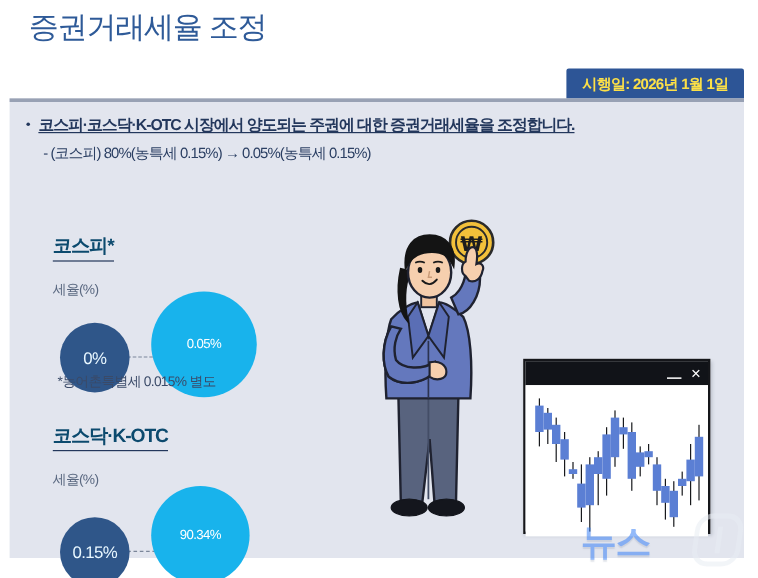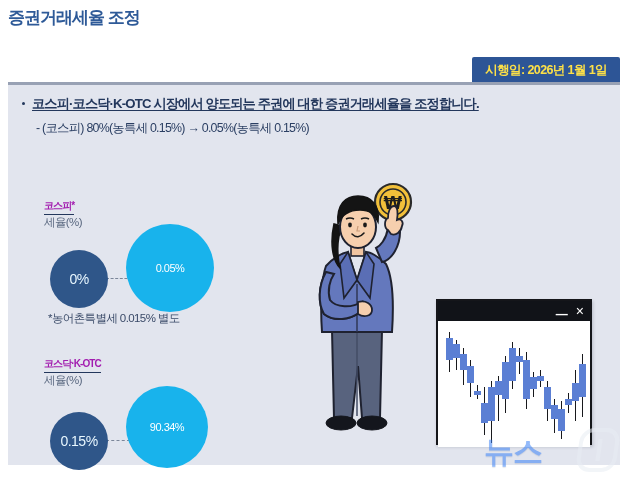--- a/index.html
+++ b/index.html
@@ -12,24 +12,24 @@
     height: 482px;
     position: relative;
     overflow: hidden;
     font-family: "Liberation Sans", "DejaVu Sans", sans-serif;
     color: #2a3b57;
   }
 
   
   .page-title {
     position: absolute;
-    left: 8px;
+    left: 24px;
     top: 6px;
-    font-size: 17px;
-    font-weight: bold;
+    font-size: 25px;
+    font-weight: normal;
     letter-spacing: -1px;
     color: #2e5a98;
     text-shadow: 0 1px 0 rgba(255,255,255,0.6);
     white-space: nowrap;
   }
 
   
   .badge {
     position: absolute;
     right: 12px;
@@ -92,34 +92,34 @@
     white-space: nowrap;
     margin: 7px 0 0 14px;
   }
 
   
   .rate-group { position: absolute; left: 36px; }
   .group-kospi  { top: 110px; }
   .group-kosdaq { top: 268px; }
 
   .group-title {
-    font-size: 10px;
+    font-size: 16px;
     font-weight: bold;
     letter-spacing: -0.9px;
-    color: #a21caf;
+    color: #0c4a6e;
     border-bottom: 1.5px solid #23375c;
     display: inline-block;
     padding-bottom: 1px;
     white-space: nowrap;
   }
   .axis-label {
     font-size: 11.5px;
     letter-spacing: -0.6px;
     color: #5a6880;
-    margin-top: 0;
+    margin-top: 16px;
     white-space: nowrap;
   }
   .bubbles {
     position: relative;
     width: 200px;
     height: 92px;
     margin-top: -6px;
   }
   .connector {
     position: absolute;

